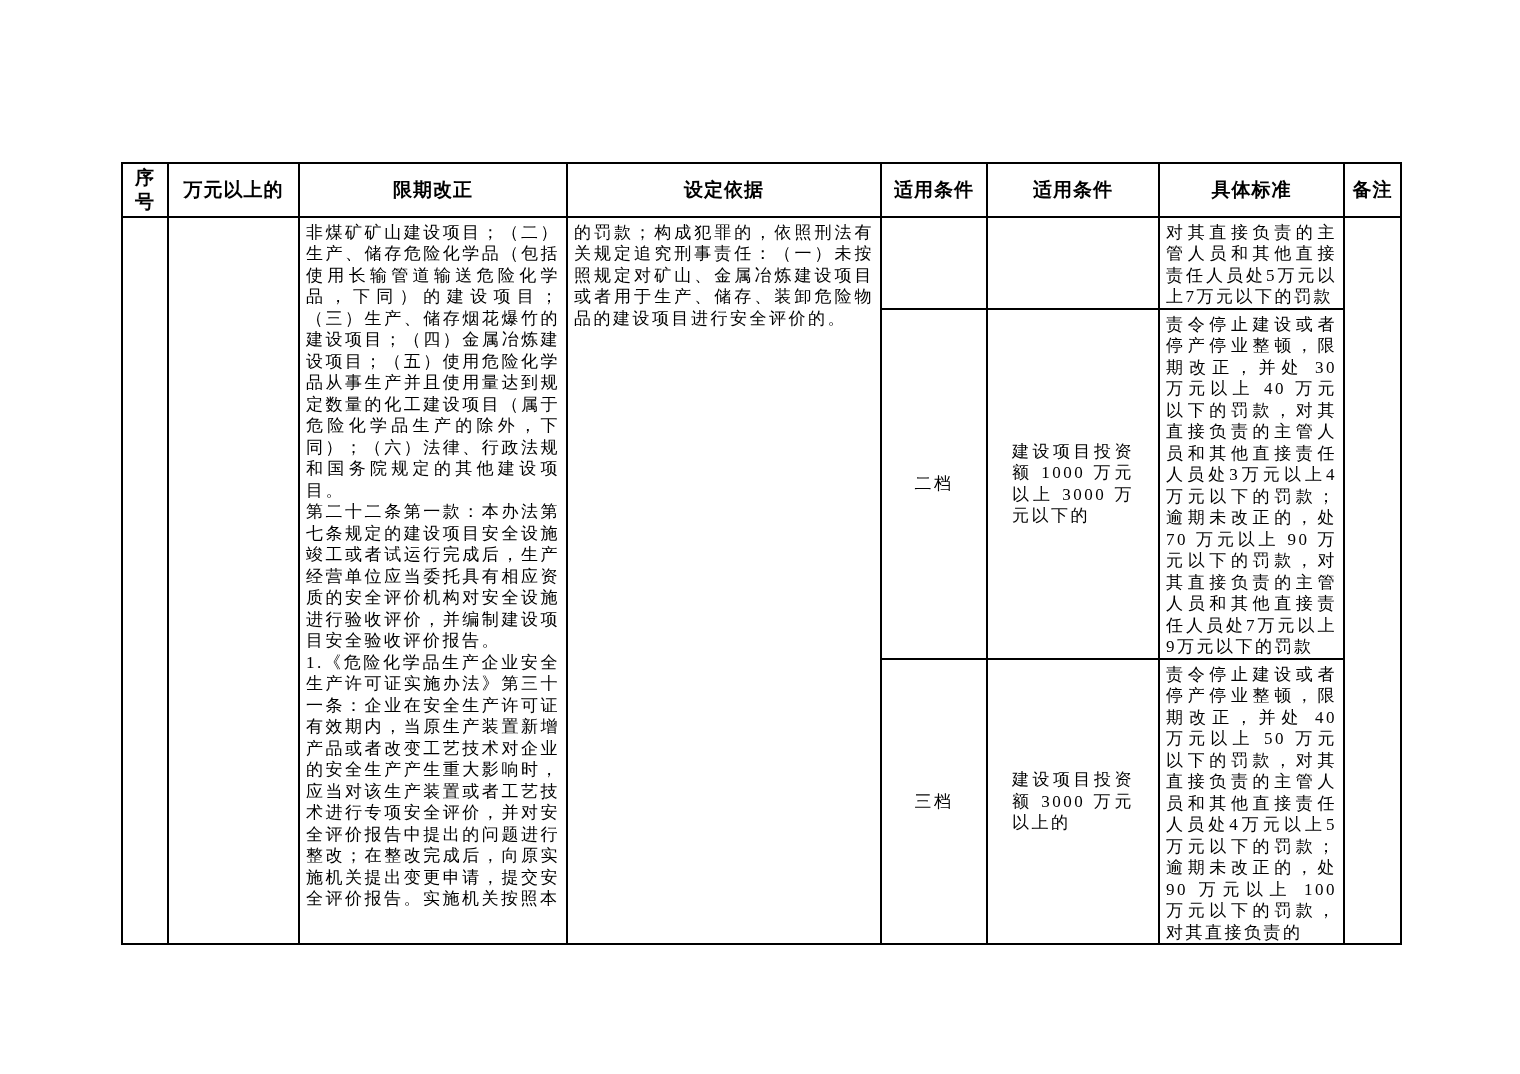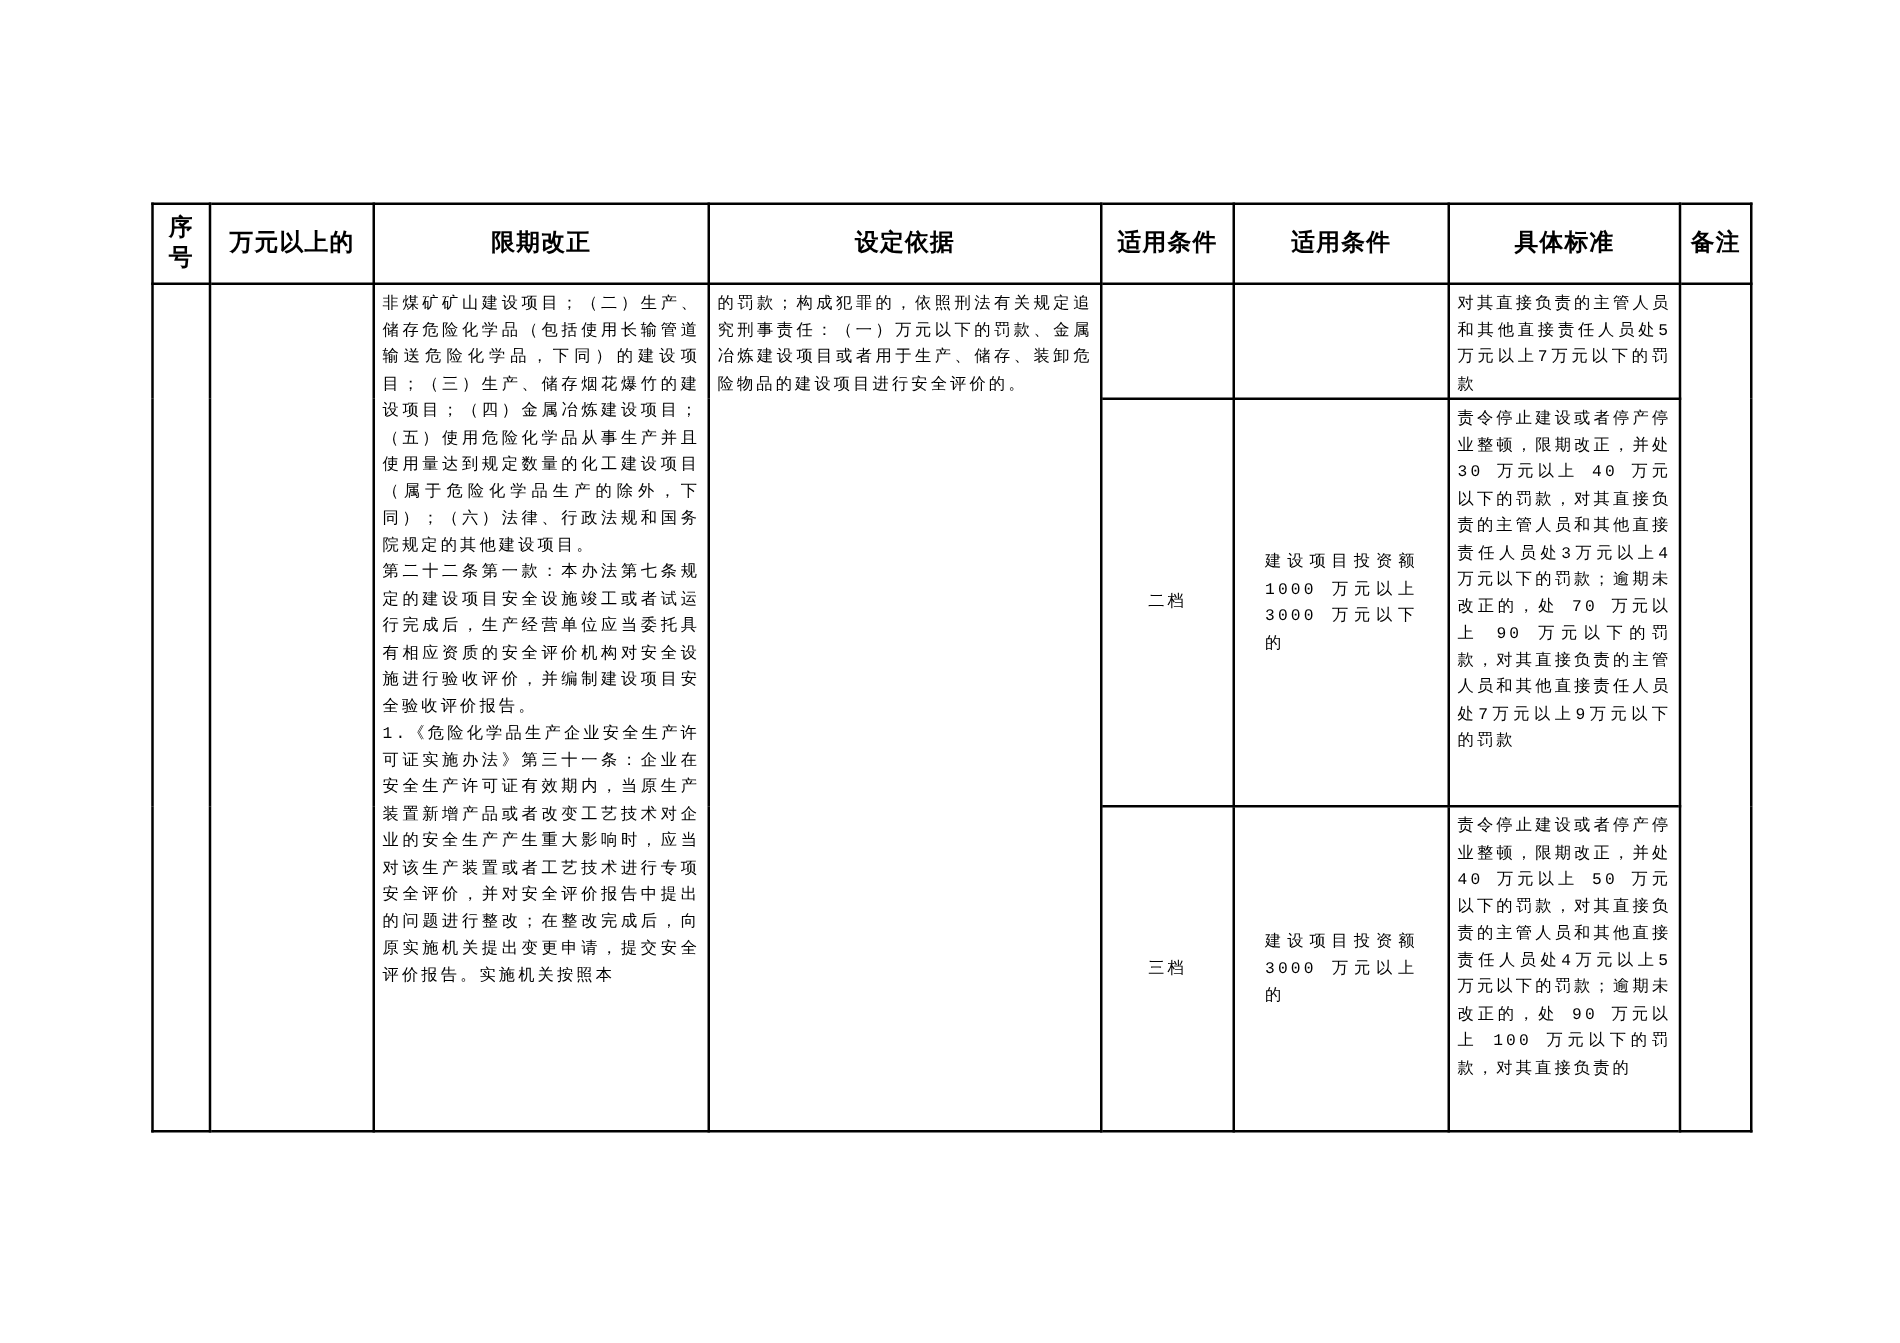--- a/index.html
+++ b/index.html
@@ -23,40 +23,39 @@
     width: 1279px;
     border-collapse: collapse;
     table-layout: fixed;
   }
   table.doc-table th,
   table.doc-table td {
     border: 2px solid #000000;
     overflow: hidden;
     box-sizing: border-box;
   }
-  thead tr { height: 64px; }
+  thead tr { height: 53px; }
   th {
     font-family: "Liberation Sans", "DejaVu Sans", sans-serif;
     font-weight: bold;
     font-size: 19px;
     text-align: center;
     vertical-align: middle;
     letter-spacing: 1px;
     padding: 2px 4px;
     line-height: 1.25;
   }
   td {
-    font-size: 13px;
+    font-size: 17px;
     line-height: 21.5px;
     letter-spacing: 2.5px;
     vertical-align: top;
     padding: 4px 6px 0 6px;
     text-align: justify;
     text-justify: inter-character;
-    font-family: Liberation Mono, monospace;
   }
   td p { margin: 0; }
   .row-sub1 { height: 88px; }
   .row-sub2 { height: 326px; }
   .row-sub3 { height: 260px; }
   td.tier-cell {
     text-align: center;
     vertical-align: middle;
     padding: 0 4px;
   }
@@ -98,21 +97,21 @@
     <tbody>
       <tr class="row-sub1">
         <td rowspan="3"></td>
         <td rowspan="3"></td>
         <td rowspan="3">
           <p>非煤矿矿山建设项目；（二）生产、储存危险化学品（包括使用长输管道输送危险化学品，下同）的建设项目；（三）生产、储存烟花爆竹的建设项目；（四）金属冶炼建设项目；（五）使用危险化学品从事生产并且使用量达到规定数量的化工建设项目（属于危险化学品生产的除外，下同）；（六）法律、行政法规和国务院规定的其他建设项目。</p>
           <p>第二十二条第一款：本办法第七条规定的建设项目安全设施竣工或者试运行完成后，生产经营单位应当委托具有相应资质的安全评价机构对安全设施进行验收评价，并编制建设项目安全验收评价报告。</p>
           <p>1.《危险化学品生产企业安全生产许可证实施办法》第三十一条：企业在安全生产许可证有效期内，当原生产装置新增产品或者改变工艺技术对企业的安全生产产生重大影响时，应当对该生产装置或者工艺技术进行专项安全评价，并对安全评价报告中提出的问题进行整改；在整改完成后，向原实施机关提出变更申请，提交安全评价报告。实施机关按照本</p>
         </td>
         <td rowspan="3">
-          <p>的罚款；构成犯罪的，依照刑法有关规定追究刑事责任：（一）万元以下的罚款、金属冶炼建设项目或者用于生产、储存、装卸危险物品的建设项目进行安全评价的。</p>
+          <p>的罚款；构成犯罪的，依照刑法有关规定追究刑事责任：（一）未按照规定对矿山、金属冶炼建设项目或者用于生产、储存、装卸危险物品的建设项目进行安全评价的。</p>
         </td>
         <td class="tier-cell"></td>
         <td class="cond-cell"></td>
         <td class="std-cell">对其直接负责的主管人员和其他直接责任人员处5万元以上7万元以下的罚款</td>
         <td rowspan="3"></td>
       </tr>
       <tr class="row-sub2">
         <td class="tier-cell">二档</td>
         <td class="cond-cell">建设项目投资额 1000 万元以上 3000 万元以下的</td>
         <td class="std-cell">责令停止建设或者停产停业整顿，限期改正，并处 30 万元以上 40 万元以下的罚款，对其直接负责的主管人员和其他直接责任人员处3万元以上4万元以下的罚款；逾期未改正的，处 70 万元以上 90 万元以下的罚款，对其直接负责的主管人员和其他直接责任人员处7万元以上9万元以下的罚款</td>

